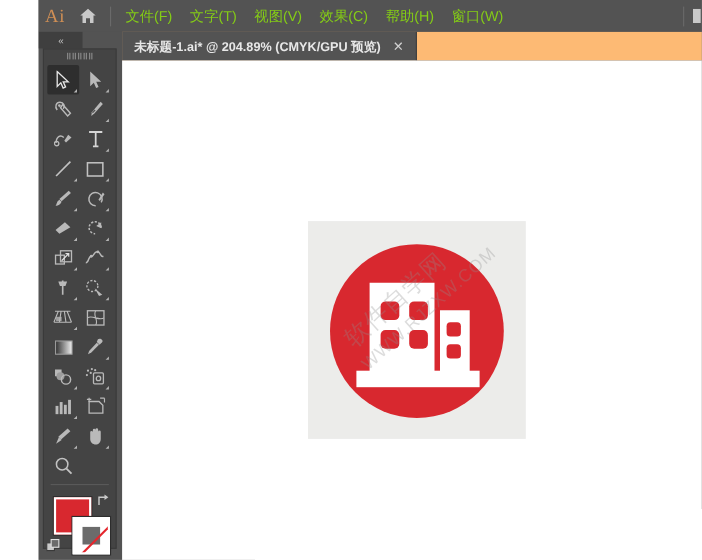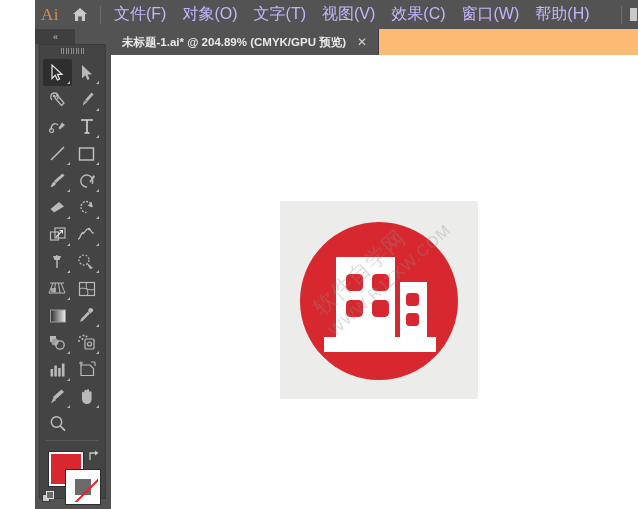--- a/index.html
+++ b/index.html
@@ -17,21 +17,21 @@
     background:#535353;display:flex;align-items:center;
   }
   .ai-logo{
     width:30px;height:29px;display:flex;align-items:center;justify-content:center;
     color:#d08f55;font-size:17px;font-weight:normal;letter-spacing:.5px;
     font-family:"Liberation Serif","DejaVu Serif",serif;
   }
   .home-btn{width:30px;height:29px;display:flex;align-items:center;justify-content:center;}
   .vdiv{width:1px;height:18px;background:#6a6a6a;margin:0 5px;}
   .menu-item{
-    color:#c4b5fd;font-size:16px;padding:0 8px;height:29px;
+    color:#84cc16;font-size:13px;padding:0 8px;height:29px;
     display:flex;align-items:center;white-space:nowrap;
   }
   .mb-spacer{flex:1;}
   .ws-btn{width:24px;height:29px;display:flex;align-items:center;justify-content:center;}
   .ws-chev{width:16px;height:29px;display:flex;align-items:center;justify-content:center;color:#ccc;font-size:9px;}
 
   
   #tabstrip{
     position:absolute;left:76px;top:29px;width:562px;height:26px;
     background:#fdba74;display:flex;align-items:center;font-weight:bold;
@@ -110,26 +110,25 @@
 
   <div id="menubar">
     <div class="ai-logo">Ai</div>
     <div class="home-btn">
       <svg width="16" height="15" viewBox="0 0 16 15">
           <path d="M8 1 L15 7 L13 7 L13 14 L9.8 14 L9.8 9.6 L6.2 9.6 L6.2 14 L3 14 L3 7 L1 7 Z" fill="#c9c9c9"></path>
         </svg>
     </div>
     <div class="vdiv"></div>
     <div class="menu-item">文件(F)</div>
-    <div class="menu-item">对象(O)</div>
     <div class="menu-item">文字(T)</div>
     <div class="menu-item">视图(V)</div>
     <div class="menu-item">效果(C)</div>
+    <div class="menu-item">帮助(H)</div>
     <div class="menu-item">窗口(W)</div>
-    <div class="menu-item">帮助(H)</div>
     <div class="mb-spacer"></div>
     <div class="vdiv"></div>
     <div class="ws-btn">
       <svg width="18" height="13" viewBox="0 0 18 13">
         <rect x="0" y="0" width="7" height="13" fill="#c9c9c9"></rect>
         <rect x="8.5" y="0" width="9" height="5.5" fill="#c9c9c9"></rect>
         <rect x="8.5" y="7" width="9" height="6" fill="#c9c9c9"></rect>
       </svg>
     </div>
     <div class="ws-chev">▾</div>

